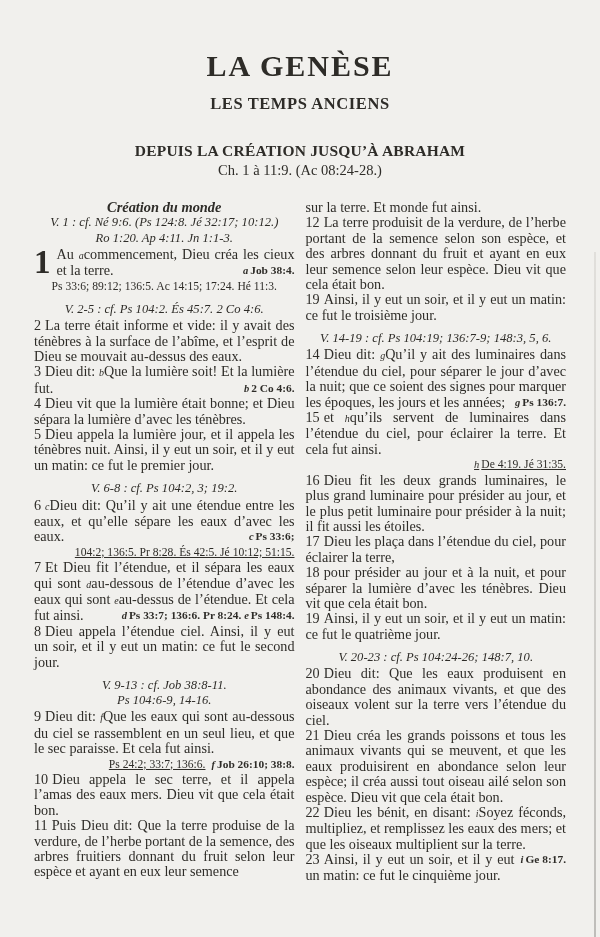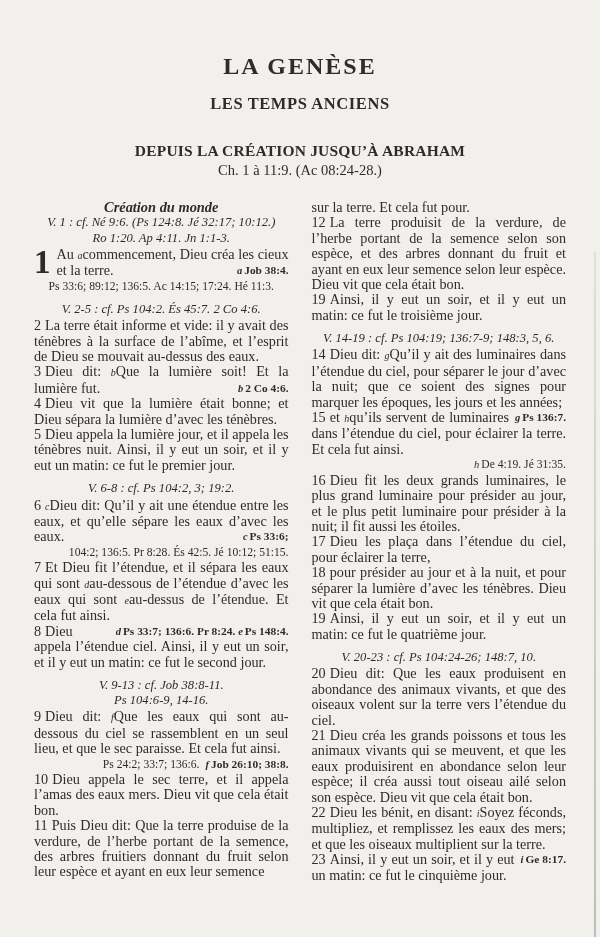--- a/index.html
+++ b/index.html
@@ -8,32 +8,32 @@
     width:600px; height:937px;
     margin:0 auto;
     background:#f1f0ed;
     color:#2e2c28;
     font-family:"Liberation Serif","DejaVu Serif",serif;
     overflow:hidden;
     box-sizing:border-box;
   }
   .header { text-align:center; padding-top:50px; }
   .book-title {
-    font-size:24px; font-weight:bold; letter-spacing:2px; line-height:32px;
+    font-size:30px; font-weight:bold; letter-spacing:2px; line-height:32px;
   }
   .section-title {
     font-size:16.5px; font-weight:bold; letter-spacing:0.6px; margin-top:12px;
   }
   .subsection-title {
     font-size:15.5px; font-weight:bold; letter-spacing:0.2px; margin-top:28px;text-align:center;
   }
   .chapter-range { font-size:14.5px; margin-top:2px; }
 
   .columns {
-    display:flex; gap:23px;
+    display:flex; gap:11px;
     padding:0 34px;
     margin-top:21px;
   }
   .col {
     flex:1 1 50%;
     min-width:0;
     font-size:14.2px;
     line-height:15.4px;
     text-align:justify;
   }
@@ -50,21 +50,21 @@
   .dropcap {
     float:left; font-size:33px; line-height:26px; font-weight:bold;
     margin:2px 6px 0 0;
   }
   .vnum { margin-right:4px; }
   i.note { font-size:10px; font-style:italic; }
   .refr { float:right; font-size:11.4px; line-height:15.4px; padding-left:6px;font-weight:bold; }
   .refr i, .refline i { font-size:10.5px; margin-right:2px; }
   .refline { font-size:11.6px; line-height:15.4px; }
   .refline.center { text-align:center; }
-  .refline.right { text-align:right; }
+  .refline.right { text-align:right;text-decoration:underline; }
 
   .scan-edge {
     position:absolute; top:252px; bottom:0; right:4px; width:2px;
     background:linear-gradient(180deg,#dbd9d5 0%,#c2c0bc 60%,#aeaca8 100%);
     opacity:0.75;
   }
 </style>
 </head>
 <body>
 
@@ -102,21 +102,21 @@
         <div class="xref">
           <div class="xline">V. 9-13 : cf. Job 38:8-11.</div>
           <div class="xline">Ps 104:6-9, 14-16.</div>
         </div>
         <p class="verse"><span class="vnum">9</span>Dieu dit: <i class="note">f</i>Que les eaux qui sont au-dessous du ciel se rassemblent en un seul lieu, et que le sec paraisse. Et cela fut ainsi.<span class="refr"><i>f</i>Job 26:10; 38:8.</span></p>
         <div class="refline right">Ps 24:2; 33:7; 136:6.</div>
         <p class="verse"><span class="vnum">10</span>Dieu appela le sec terre, et il appela l’amas des eaux mers. Dieu vit que cela était bon.</p>
         <p class="verse"><span class="vnum">11</span>Puis Dieu dit: Que la terre produise de la verdure, de l’herbe portant de la semence, des arbres fruitiers donnant du fruit selon leur espèce et ayant en eux leur semence</p>
       </div>
     <div class="col">
-        <p class="verse">sur la terre. Et cela fut pour.</p>
+        <p class="verse">sur la terre. Et monde fut ainsi.</p>
         <p class="verse"><span class="vnum">12</span>La terre produisit de la verdure, de l’herbe portant de la semence selon son espèce, et des arbres donnant du fruit et ayant en eux leur semence selon leur espèce. Dieu vit que cela était bon.</p>
         <p class="verse"><span class="vnum">19</span>Ainsi, il y eut un soir, et il y eut un matin: ce fut le troisième jour.</p>
         <div class="xref">
           <div class="xline">V. 14-19 : cf. Ps 104:19; 136:7-9; 148:3, 5, 6.</div>
         </div>
         <p class="verse"><span class="vnum">14</span>Dieu dit: <i class="note">g</i>Qu’il y ait des luminaires dans l’étendue du ciel, pour séparer le jour d’avec la nuit; que ce soient des signes pour marquer les époques, les jours et les années;<span class="refr"><i>g</i>Ps 136:7.</span></p>
         <p class="verse"><span class="vnum">15</span>et <i class="note">h</i>qu’ils servent de luminaires dans l’étendue du ciel, pour éclairer la terre. Et cela fut ainsi.</p>
         <div class="refline right"><i>h</i>De 4:19. Jé 31:35.</div>
         <p class="verse"><span class="vnum">16</span>Dieu fit les deux grands luminaires, le plus grand luminaire pour présider au jour, et le plus petit luminaire pour présider à la nuit; il fit aussi les étoiles.</p>
         <p class="verse"><span class="vnum">17</span>Dieu les plaça dans l’étendue du ciel, pour éclairer la terre,</p>

